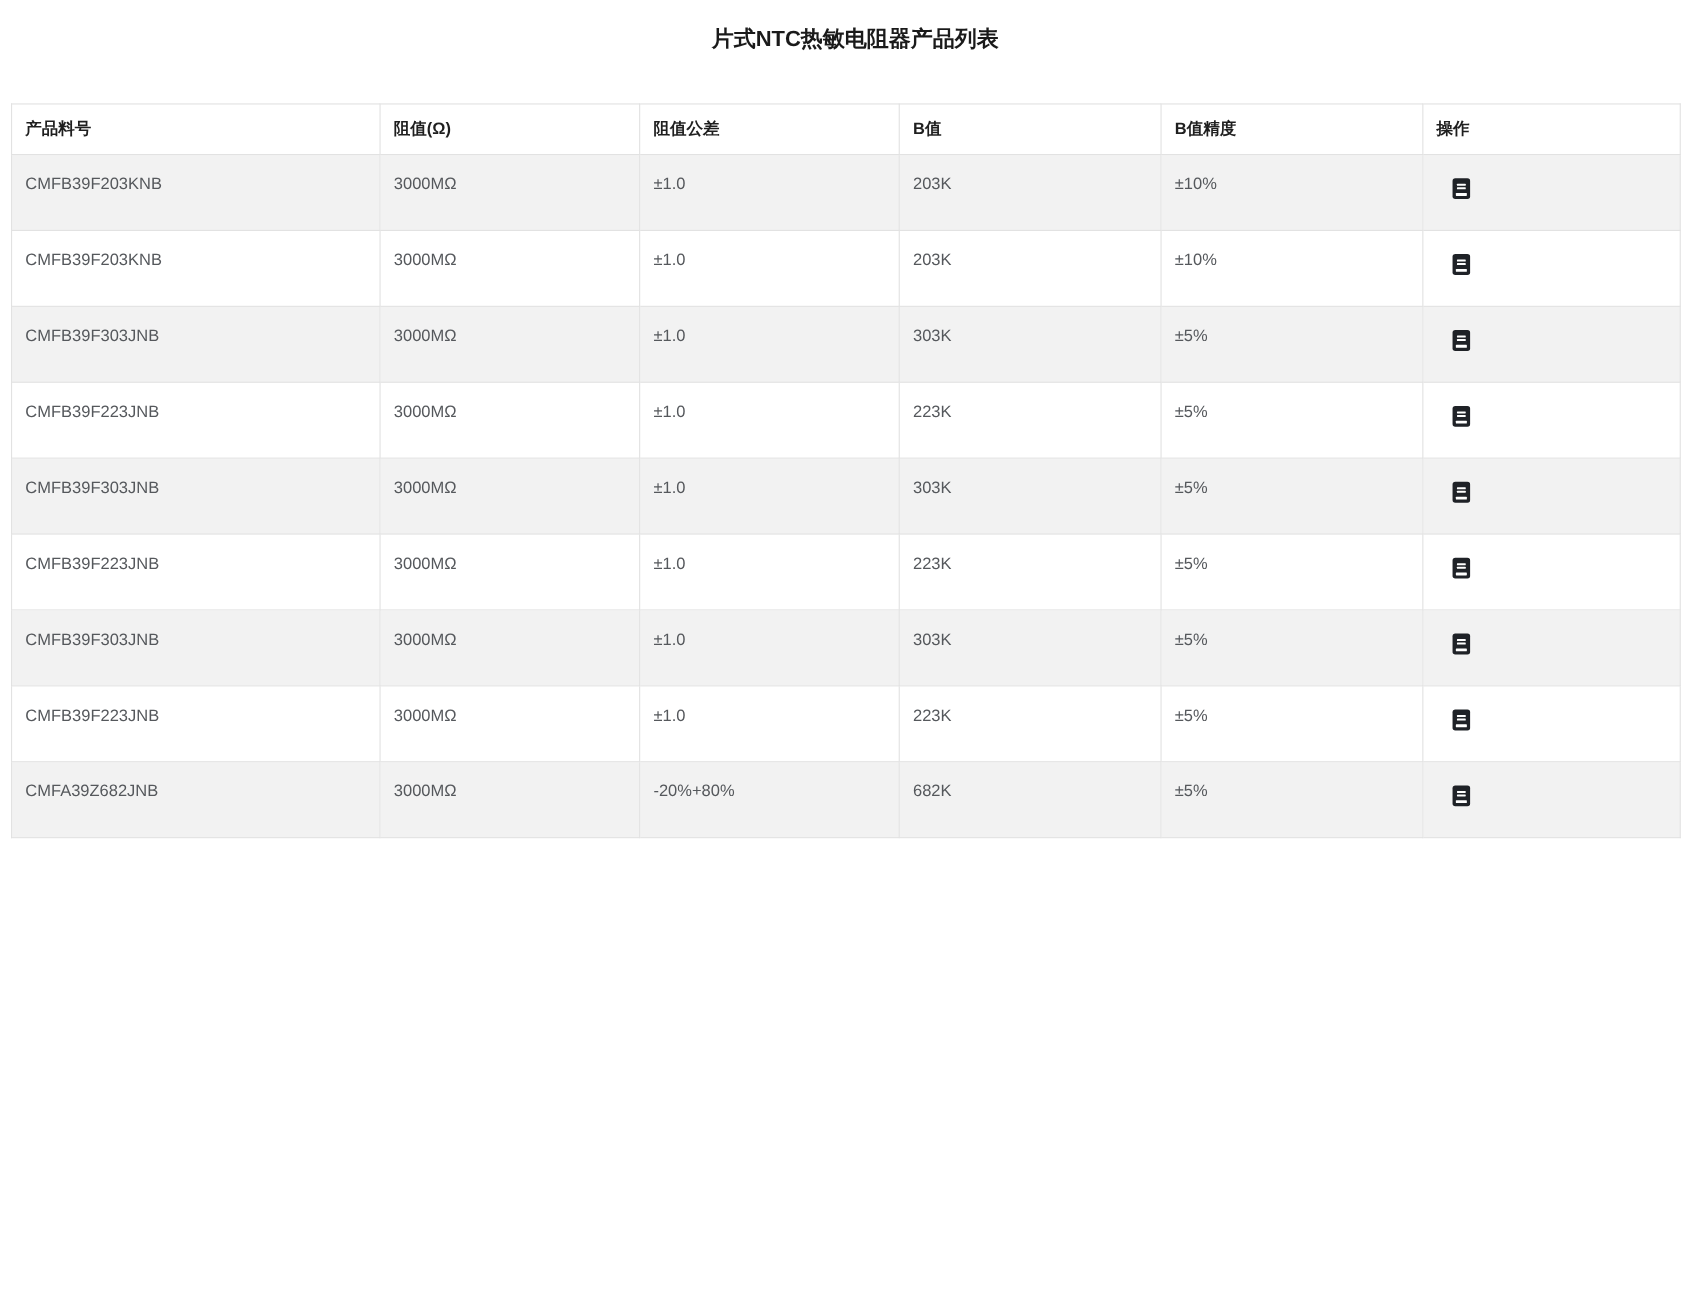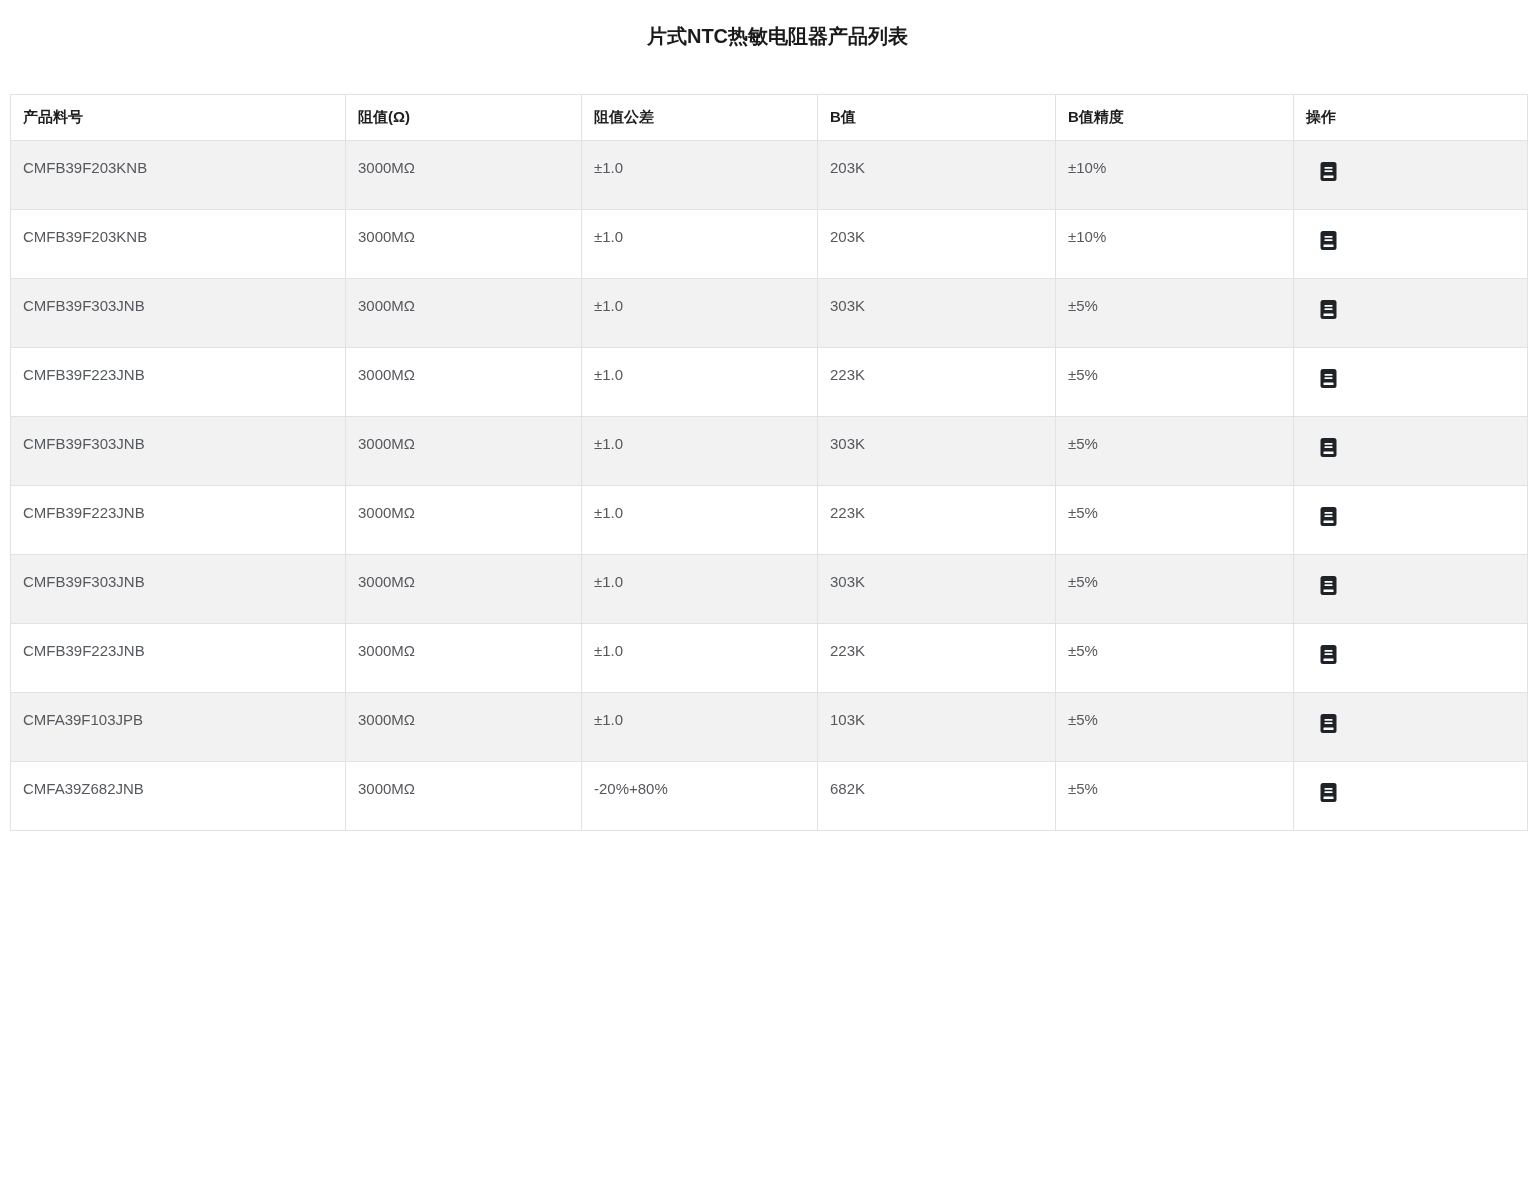--- a/index.html
+++ b/index.html
@@ -238,37 +238,20 @@
       <svg width="17" height="21" viewBox="0 0 17 21" xmlns="http://www.w3.org/2000/svg">
         <rect x="0.5" y="1" width="16" height="19" rx="2.5" fill="#1f2227"></rect>
         <rect x="4.5" y="6" width="8" height="1.8" rx="0.5" fill="#ffffff"></rect>
         <rect x="4.5" y="9.2" width="8" height="1.8" rx="0.5" fill="#ffffff"></rect>
         <rect x="3.5" y="14.5" width="10" height="2.6" rx="0.5" fill="#ffffff"></rect>
       </svg>
     </button>
   </td>
 </tr>
           <tr>
-            <td>CMFA39F103JPB</td>
-            <td>3000MΩ</td>
-            <td>±1.0</td>
-            <td>103K</td>
-            <td>±5%</td>
-  <td class="action-cell">
-    <button class="action-btn">
-      <svg width="17" height="21" viewBox="0 0 17 21" xmlns="http://www.w3.org/2000/svg">
-        <rect x="0.5" y="1" width="16" height="19" rx="2.5" fill="#1f2227"></rect>
-        <rect x="4.5" y="6" width="8" height="1.8" rx="0.5" fill="#ffffff"></rect>
-        <rect x="4.5" y="9.2" width="8" height="1.8" rx="0.5" fill="#ffffff"></rect>
-        <rect x="3.5" y="14.5" width="10" height="2.6" rx="0.5" fill="#ffffff"></rect>
-      </svg>
-    </button>
-  </td>
-</tr>
-          <tr>
             <td>CMFA39Z682JNB</td>
             <td>3000MΩ</td>
             <td>-20%+80%</td>
             <td>682K</td>
             <td>±5%</td>
   <td class="action-cell">
     <button class="action-btn">
       <svg width="17" height="21" viewBox="0 0 17 21" xmlns="http://www.w3.org/2000/svg">
         <rect x="0.5" y="1" width="16" height="19" rx="2.5" fill="#1f2227"></rect>
         <rect x="4.5" y="6" width="8" height="1.8" rx="0.5" fill="#ffffff"></rect>

